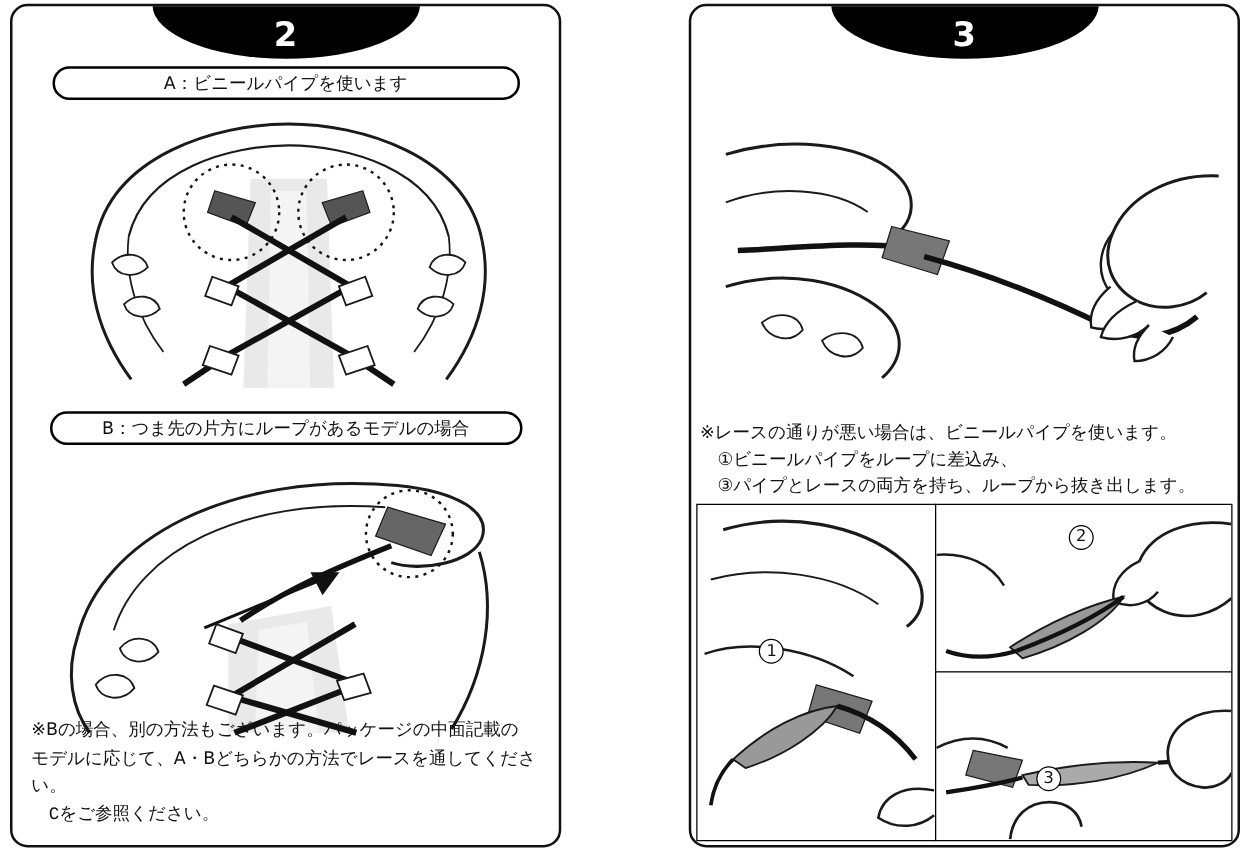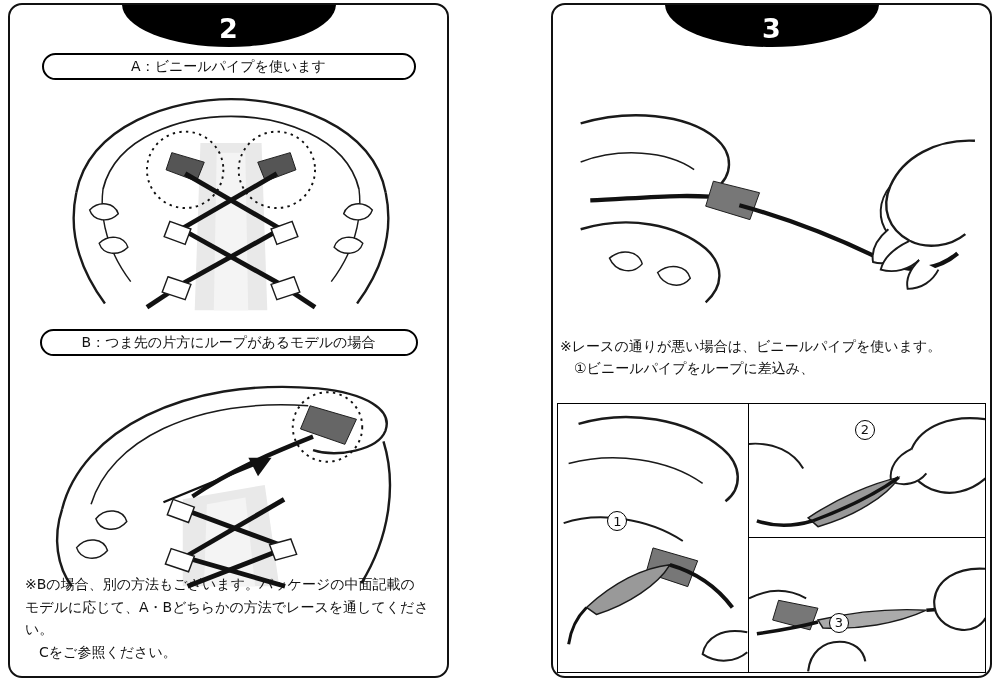--- a/index.html
+++ b/index.html
@@ -24,21 +24,21 @@
   .pill-b { top:324px; width:378px; }
   .pill-r { top:48px; width:362px; }
 
   .illus { position:absolute; }
   .illus svg { display:block; width:100%; height:100%; }
   .illus-a   { top:80px;  left:30px; width:382px; height:226px; }
   .illus-b   { top:342px; left:28px; width:386px; height:242px; }
   .illus-main{ top:80px;  left:8px;  width:424px; height:226px; }
 
   .footer-text { position:absolute; left:15px; bottom:13px; font-size:14px; line-height:1.6; color:#111; }
-  .footer-text .line:nth-child(3) { padding-left:1em; }
+  .footer-text .line:nth-child(3) { padding-left:1em;font-family:Liberation Mono, monospace; }
 
   .note-text { position:absolute; left:7px; top:311px; font-size:14px; line-height:1.55; color:#111;margin-top:20px; }
   .note-text .line:nth-child(n+2) { padding-left:1em; }
 
   .subgrid { position:absolute; left:4px; right:4px; top:398px; bottom:3px;
              display:grid; grid-template-columns:192px 1fr; grid-template-rows:1fr 1fr; }
   .cell { border:1.5px solid #000; position:relative; overflow:hidden; background:#fff; }
   .cell-1 { grid-row:1 / 3; }
   .cell-2 { margin-left:-1.5px; }
   .cell-3 { margin-left:-1.5px; margin-top:-1.5px; }
@@ -153,20 +153,21 @@
         <path d="M332,105 C320,120 318,140 330,155" fill="none" stroke="#1a1a1a" stroke-width="2"></path>
         <path d="M330,150 C318,160 312,172 314,184 C328,188 342,182 350,170" fill="#fff" stroke="#1a1a1a" stroke-width="2"></path>
         <path d="M352,162 C335,170 325,180 322,192 C336,196 352,192 362,182" fill="#fff" stroke="#1a1a1a" stroke-width="2"></path>
         <path d="M362,182 C352,192 348,202 350,212 C364,212 376,204 382,192" fill="#fff" stroke="#1a1a1a" stroke-width="2"></path>
       </svg>
     </div>
 
     <div class="note-text">
       <div class="line">※レースの通りが悪い場合は、ビニールパイプを使います。</div>
       <div class="line">①ビニールパイプをループに差込み、</div>
+      <div class="line">③パイプとレースの両方を持ち、ループから抜き出します。</div>
     </div>
 
     <div class="subgrid">
 
       <div class="cell cell-1">
         <svg viewBox="0 0 190 270">
           <path d="M20,20 C70,5 130,15 165,45 C185,62 185,85 168,98" fill="none" stroke="#1a1a1a" stroke-width="2.5"></path>
           <path d="M10,60 C55,48 110,55 145,80" fill="none" stroke="#1a1a1a" stroke-width="1.6"></path>
           <path d="M5,120 C40,108 90,115 125,138" fill="none" stroke="#1a1a1a" stroke-width="2"></path>
           <path d="M95,145 L140,158 L130,184 L88,170 Z" fill="#777" stroke="#1a1a1a"></path>

